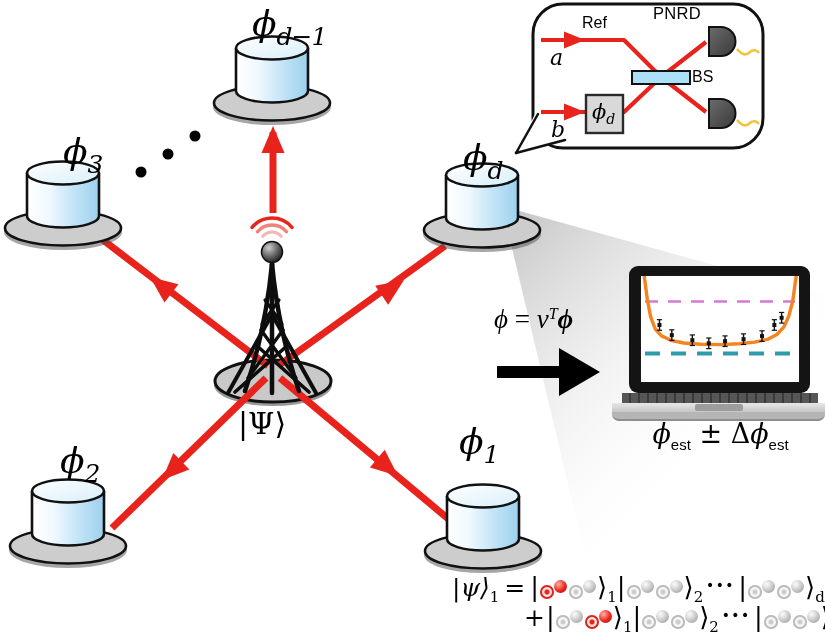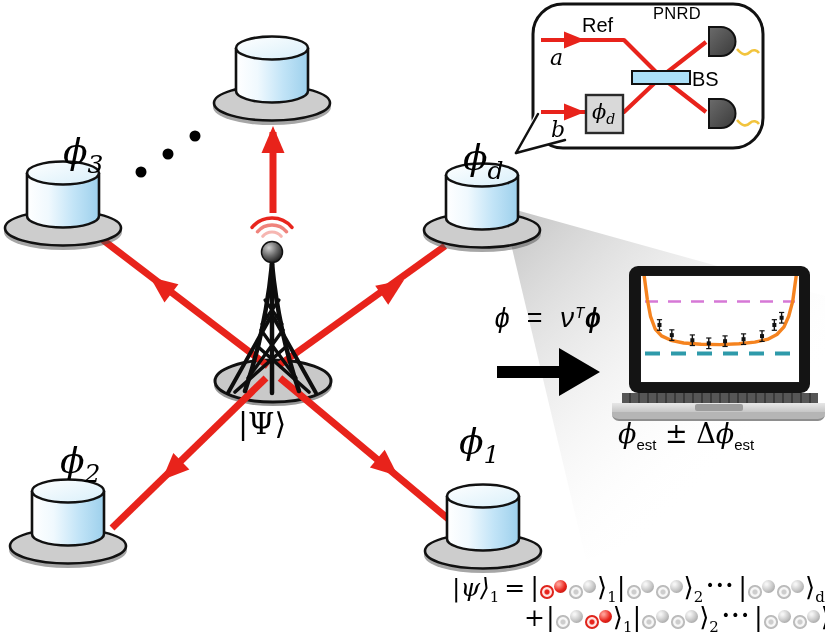--- a/index.html
+++ b/index.html
@@ -3,30 +3,30 @@
 <meta charset="utf-8">
 <style>
   html,body{margin:0;padding:0;background:#fff;}
   .canvas{position:relative;width:825px;height:644px;background:#ffffff;overflow:hidden;
           font-family:"DejaVu Serif",serif;color:#000;}
   .canvas > svg.main{position:absolute;left:0;top:0;}
   .lbl{position:absolute;white-space:nowrap;line-height:1;}
   .node-lbl{font-family:"DejaVu Serif",serif;font-style:italic;font-size:36px;}
   .node-lbl sub{font-size:25px;letter-spacing:-1px;vertical-align:-9px;line-height:0;}
   .source-lbl{font-family:"DejaVu Serif",serif;font-size:30px;}
-  .callout-lbl{font-family:"Liberation Sans",sans-serif;font-size:20px;}
+  .callout-lbl{font-family:"Liberation Sans",sans-serif;font-size:16px;}
   .pnrd-lbl{font-family:"Liberation Sans",sans-serif;font-size:16.5px;letter-spacing:.3px;}
   .mode-lbl{font-family:"DejaVu Serif",serif;font-style:italic;font-size:22px;}
   .phase-box-lbl{font-family:"DejaVu Serif",serif;font-style:italic;font-size:21px;}
   .phase-box-lbl sub{font-size:14px;vertical-align:-5px;line-height:0;}
-  .formula-lbl{font-family:Liberation Mono, monospace;font-size:27px;}
+  .formula-lbl{font-family:Liberation Serif, serif;font-size:27px;}
   .formula-lbl .it{font-style:italic;}
   .formula-lbl sup{font-size:16px;vertical-align:9px;font-style:italic;}
   .formula-lbl b.it{font-weight:bold;}
-  .estimate-lbl{font-family:"DejaVu Serif",serif;font-size:27px;}
+  .estimate-lbl{font-family:"DejaVu Serif",serif;font-size:27px;text-align:center;}
   .estimate-lbl .it{font-style:italic;}
   .estimate-lbl .esub{font-family:"Liberation Sans",sans-serif;font-size:15px;vertical-align:-7px;}
   
   .laptop{position:absolute;left:612px;top:263px;width:213px;height:158px;}
   .screen{position:absolute;left:17px;top:3px;width:181px;height:127px;background:#141414;border-radius:9px;}
   .plot{position:absolute;left:12px;top:10px;width:158px;height:106px;background:#fff;outline:1.5px solid #1a1a1a;}
   .plot svg{display:block;width:100%;height:100%;}
   .kbd{position:absolute;left:10px;top:130px;width:196px;height:10px;
        background:repeating-linear-gradient(90deg,#565656 0 7px,#3a3a3a 7px 9px);}
   .deck{position:absolute;left:0;top:140px;width:213px;height:9px;background:linear-gradient(#e7e7e7,#c6c6c6);}
@@ -177,20 +177,21 @@
       <polygon points="585,112 564,103.5 564,120.5" fill="#e8231b"></polygon>
       <rect x="632" y="71" width="58" height="13" fill="#ace0f8" stroke="#111" stroke-width="2"></rect>
       <rect x="586" y="95" width="37" height="38" fill="#d9d9d9" stroke="#2a2a2a" stroke-width="2.4"></rect>
       <path d="M709,27 h12 a14.5,14.5 0 0 1 0,29 h-12 z" fill="url(#detGrad)" stroke="#111" stroke-width="2"></path>
       <path d="M709,99 h12 a14.5,14.5 0 0 1 0,29 h-12 z" fill="url(#detGrad)" stroke="#111" stroke-width="2"></path>
       <path d="M737,49 c5,6 9,7 13,3 c3,-3 7,-2 9,1" fill="none" stroke="#f2c43d" stroke-width="2.6"></path>
       <path d="M737,120 c5,6 9,7 13,3 c3,-3 7,-2 9,1" fill="none" stroke="#f2c43d" stroke-width="2.6"></path>
     </g>
   </svg>
 
+  <div class="lbl node-lbl" style="left:252px;top:6px"><span>ϕ</span><sub>d−1</sub></div>
   <div class="lbl node-lbl" style="left:63px;top:134px"><span>ϕ</span><sub>3</sub></div>
   <div class="lbl node-lbl" style="left:463px;top:140px"><span>ϕ</span><sub>d</sub></div>
   <div class="lbl node-lbl" style="left:60px;top:443px"><span>ϕ</span><sub>2</sub></div>
   <div class="lbl node-lbl" style="left:459px;top:424px"><span>ϕ</span><sub>1</sub></div>
   <div class="lbl source-lbl" style="left:238px;top:409px">|Ψ⟩</div>
 
   <div class="lbl callout-lbl" style="left:582px;top:15px">Ref</div>
   <div class="lbl pnrd-lbl" style="left:653px;top:5px">PNRD</div>
   <div class="lbl callout-lbl" style="left:692px;top:69px">BS</div>
   <div class="lbl mode-lbl" style="left:550px;top:47px">a</div>

